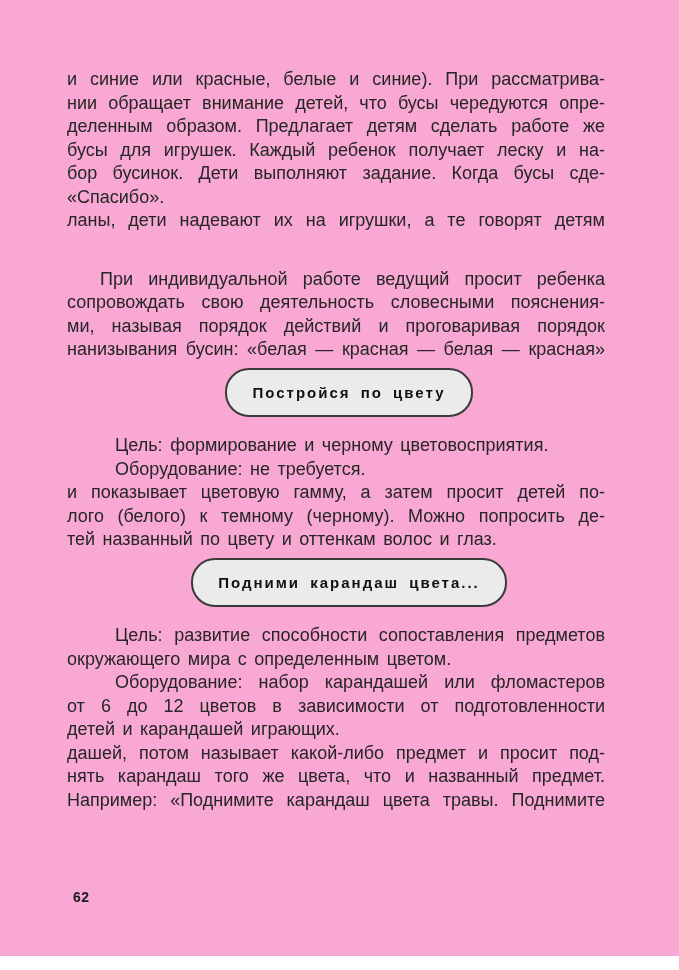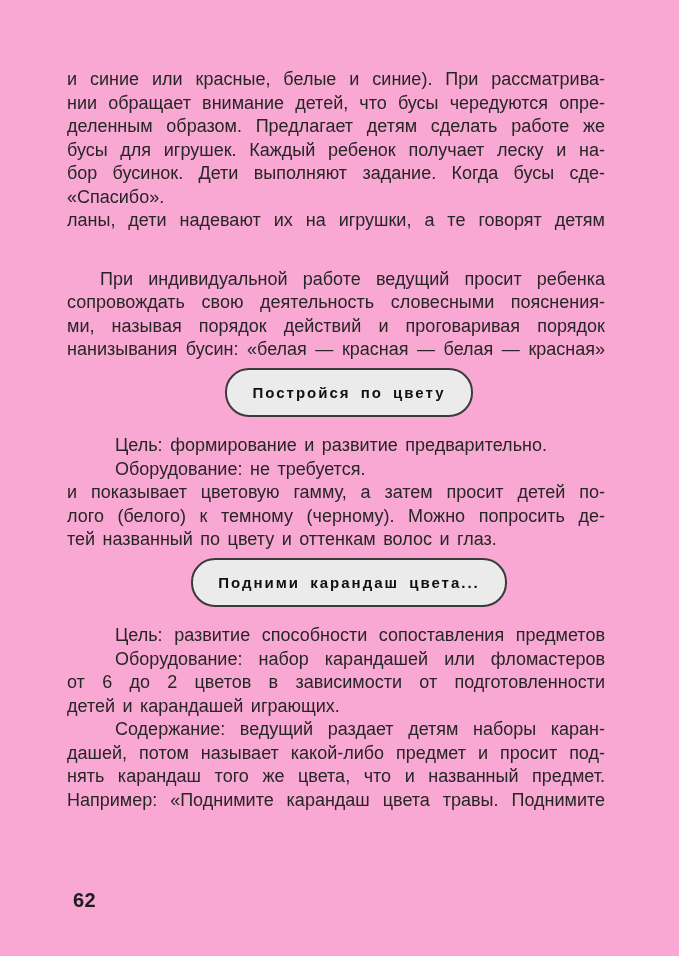--- a/index.html
+++ b/index.html
@@ -26,21 +26,21 @@
     transform:translateX(13px);
     background:#ebebeb;
     border:2px solid #3a3a3a;
     border-radius:24px;
     padding:11px 25px;
     font-weight:bold;font-size:15px;letter-spacing:2px;color:#111111;
     word-spacing:4px;
   }
   .pagenum{
     position:absolute;left:73px;top:889px;
-    font-weight:bold;font-size:20px;letter-spacing:0.5px;color:#1c1c1c;
+    font-weight:bold;font-size:14px;letter-spacing:0.5px;color:#1c1c1c;
   }
 </style>
 </head>
 <body>
 
 <div class="page">
   <main class="body-col">
       <div class="para">
         <div class="line just"><span>и синие или красные, белые и синие). При рассматрива-</span></div>
         <div class="line just"><span>нии обращает внимание детей, что бусы чередуются опре-</span></div>
@@ -51,40 +51,40 @@
         <div class="line just"><span>ланы, дети надевают их на игрушки, а те говорят детям</span></div>
       </div>
       <div class="para">
         <div class="line just ind1"><span>При индивидуальной работе ведущий просит ребенка</span></div>
         <div class="line just"><span>сопровождать свою деятельность словесными пояснения-</span></div>
         <div class="line just"><span>ми, называя порядок действий и проговаривая порядок</span></div>
         <div class="line just"><span>нанизывания бусин: «белая — красная — белая — красная»</span></div>
       </div>
       <div class="heading-wrap"><div class="heading-box"><span>Постройся по цвету</span></div></div>
       <div class="para">
-        <div class="line ind2"><span class="b">Цель:</span> <span>формирование и развитие предварительно.</span></div>
+        <div class="line ind2"><span class="b">Цель:</span> <span>формирование и черному цветовосприятия.</span></div>
       </div>
       <div class="para">
         <div class="line ind2"><span class="b">Оборудование:</span> <span>не требуется.</span></div>
       </div>
       <div class="para">
         <div class="line just"><span>и показывает цветовую гамму, а затем просит детей по-</span></div>
         <div class="line just"><span>лого (белого) к темному (черному). Можно попросить де-</span></div>
         <div class="line"><span>тей названный по цвету и оттенкам волос и глаз.</span></div>
       </div>
       <div class="heading-wrap"><div class="heading-box"><span>Подними карандаш цвета...</span></div></div>
       <div class="para">
         <div class="line just ind2"><span class="b">Цель:</span> <span>развитие способности сопоставления предметов</span></div>
+        <div class="line"><span>окружающего мира с определенным цветом.</span></div>
       </div>
       <div class="para">
         <div class="line just ind2"><span class="b">Оборудование:</span> <span>набор карандашей или фломастеров</span></div>
-        <div class="line just"><span>от 6 до 2 цветов в зависимости от подготовленности</span></div>
+        <div class="line just"><span>от 6 до 12 цветов в зависимости от подготовленности</span></div>
         <div class="line"><span>детей и карандашей играющих.</span></div>
       </div>
       <div class="para">
-        <div class="line just ind2"><span class="b">Содержание:</span> <span>ведущий раздает детям наборы каран-</span></div>
         <div class="line just"><span>дашей, потом называет какой-либо предмет и просит под-</span></div>
         <div class="line just"><span>нять карандаш того же цвета, что и названный предмет.</span></div>
         <div class="line just"><span>Например: «Поднимите карандаш цвета травы. Поднимите</span></div>
       </div>
     </main>
   <div class="pagenum">62</div>
 </div>
 
 </body></html>

